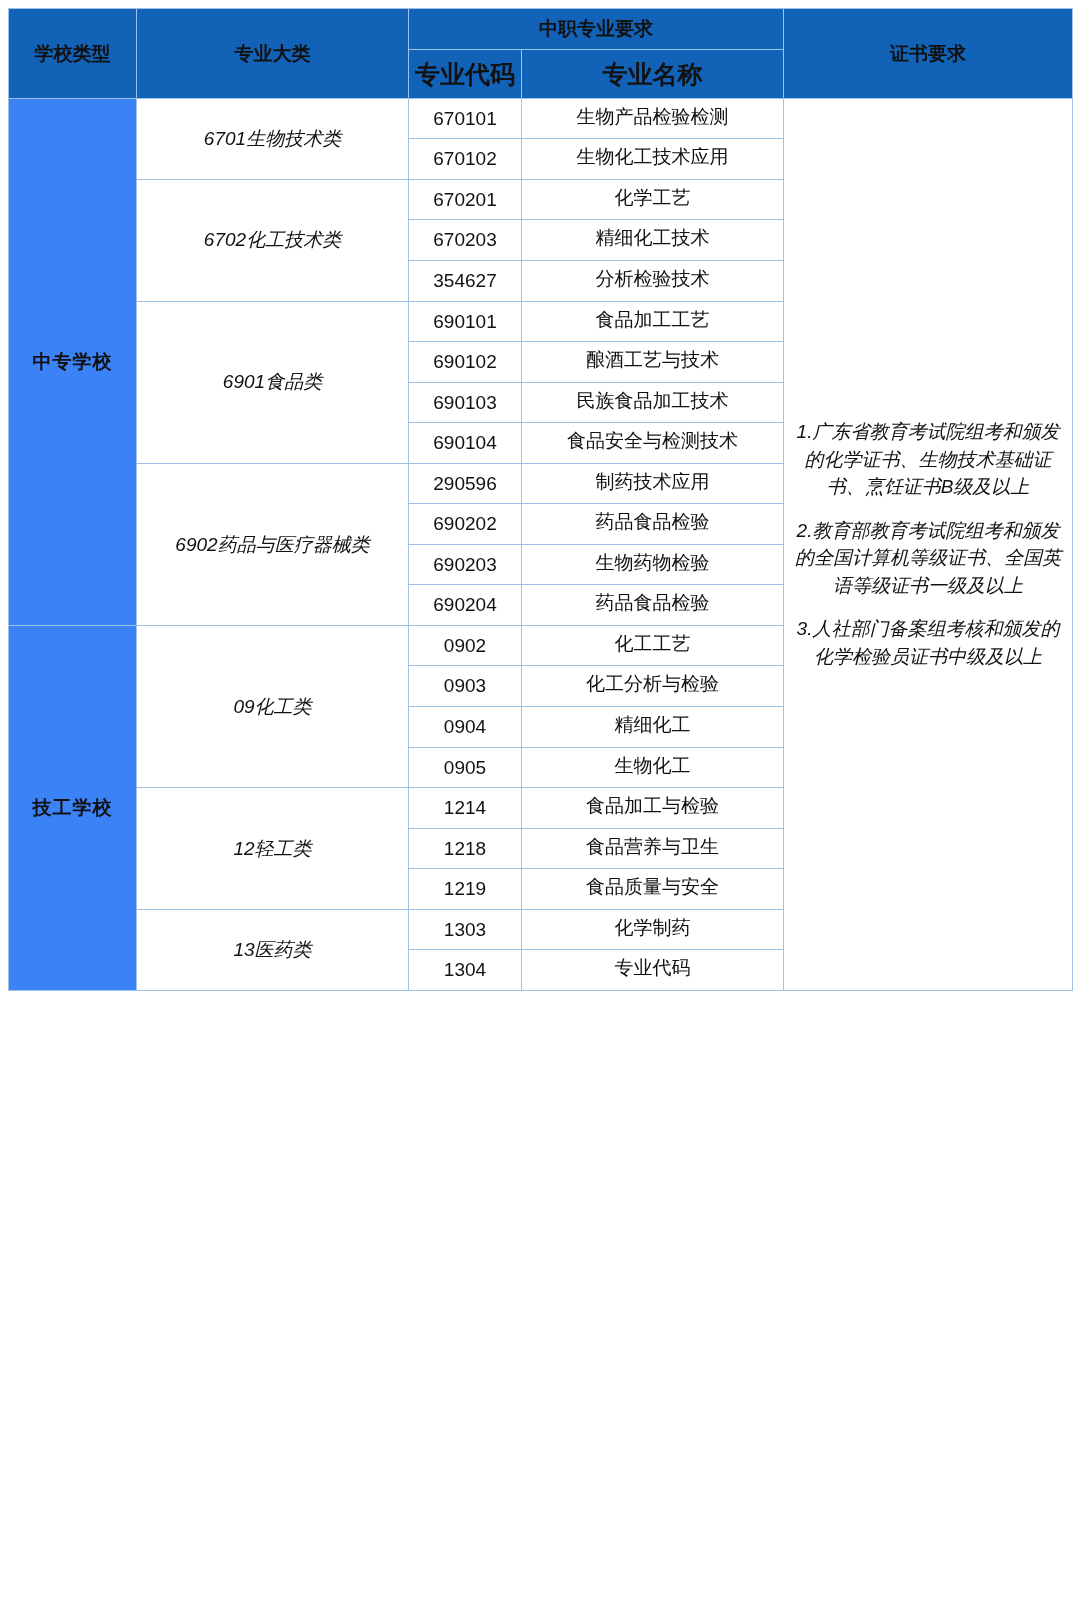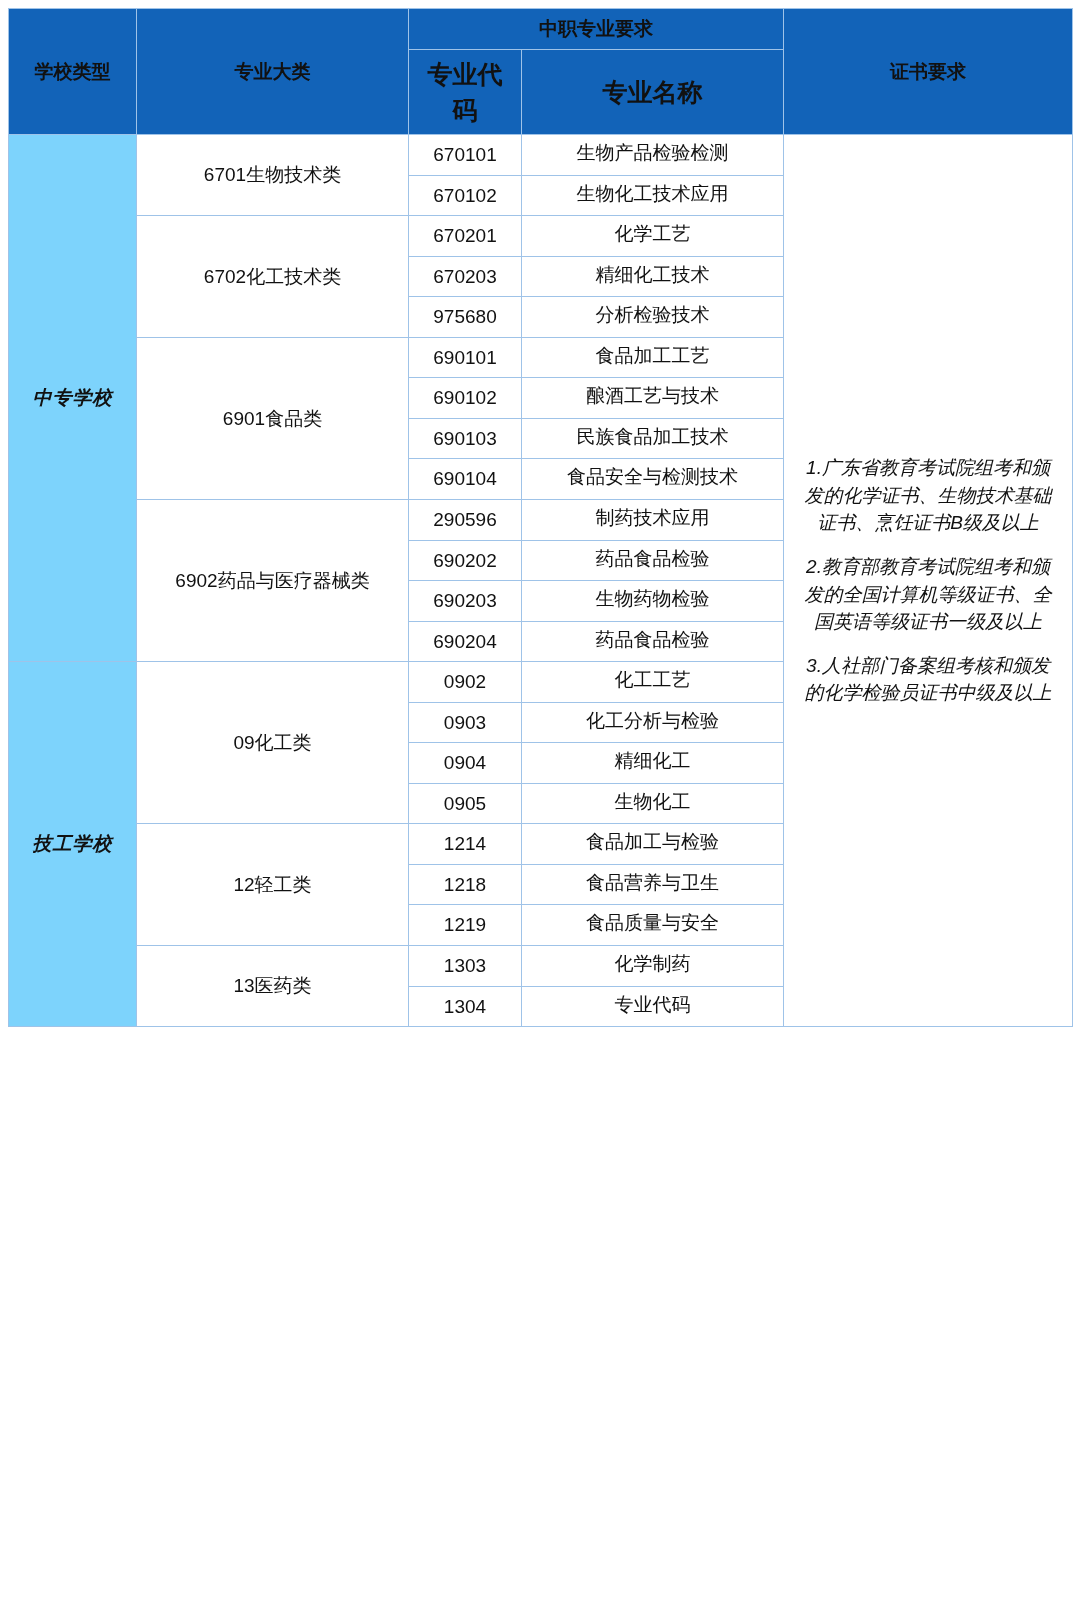--- a/index.html
+++ b/index.html
@@ -23,44 +23,44 @@
     table-layout: fixed;
     width: 1064px;
     margin: 0 auto;
   }
   table.req-table td, table.req-table th {
     border: 1px solid #9fc3e8;
     text-align: center;
     vertical-align: middle;
     font-size: 19px;
     color: #111111;
-    padding: 6px 16px;
+    padding: 6px 4px;
     line-height: 1.45;
     word-break: break-all;
   }
   thead th {
     background: #1263b8;
     color: #ffffff;
     font-weight: bold;
     border: 1px solid #1263b8;
     font-size: 20px;
     padding: 10px 4px;
   }
   thead th.subhead {
     font-size: 25px;
   }
   td.school-type {
     font-weight: bold;
     font-size: 21px;
-    background: #7dd3fc;
+    background: #3b82f6;
     letter-spacing: 1px;
-    font-style: italic;
   }
   td.major-group {
     font-size: 19.5px;
+    font-style: italic;
   }
   td.code {
     font-size: 19px;
   }
   td.name {
     font-size: 19.5px;
     font-family: Liberation Mono, monospace;
   }
   td.cert {
     font-size: 19px;
@@ -129,21 +129,21 @@
         <td class="code">670201</td>
         <td class="name">化学工艺</td>
       </tr>
 
       <tr>
         <td class="code">670203</td>
         <td class="name">精细化工技术</td>
       </tr>
 
       <tr>
-        <td class="code">975680</td>
+        <td class="code">354627</td>
         <td class="name">分析检验技术</td>
       </tr>
 
       <tr>
         <td class="major-group" rowspan="4">6901食品类</td>
         <td class="code">690101</td>
         <td class="name">食品加工工艺</td>
       </tr>
 
       <tr>

